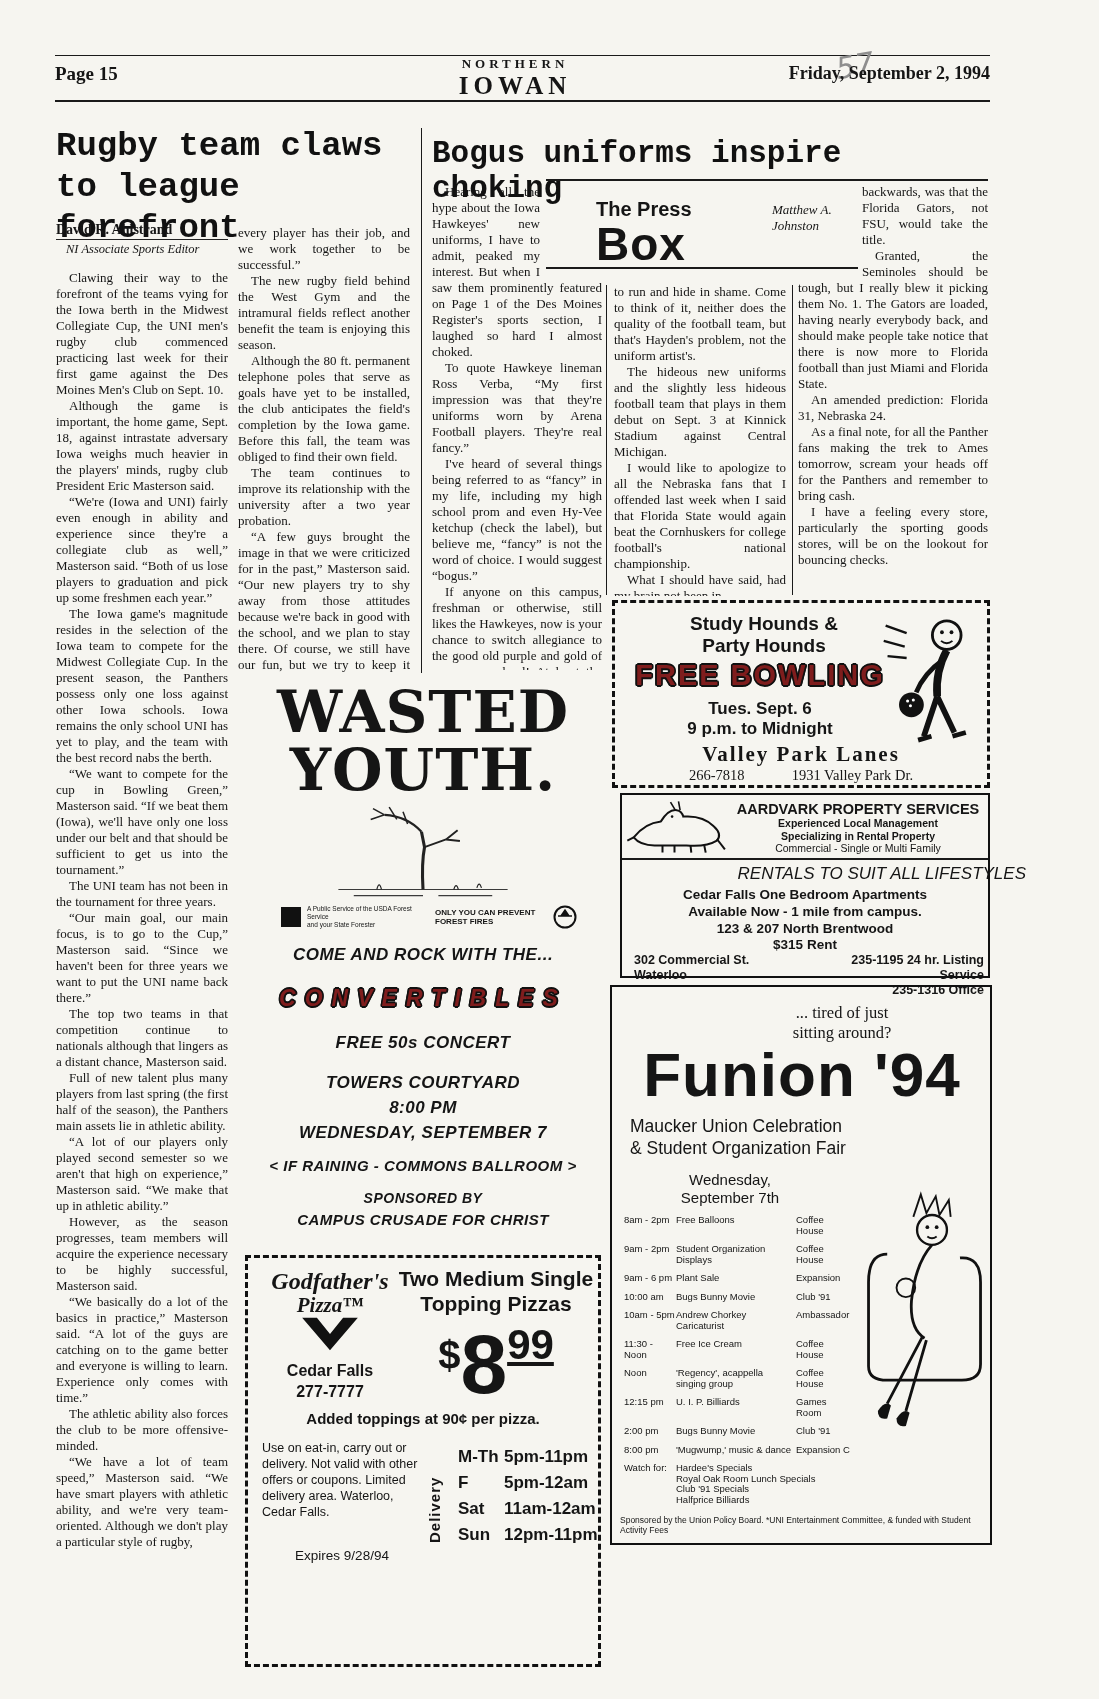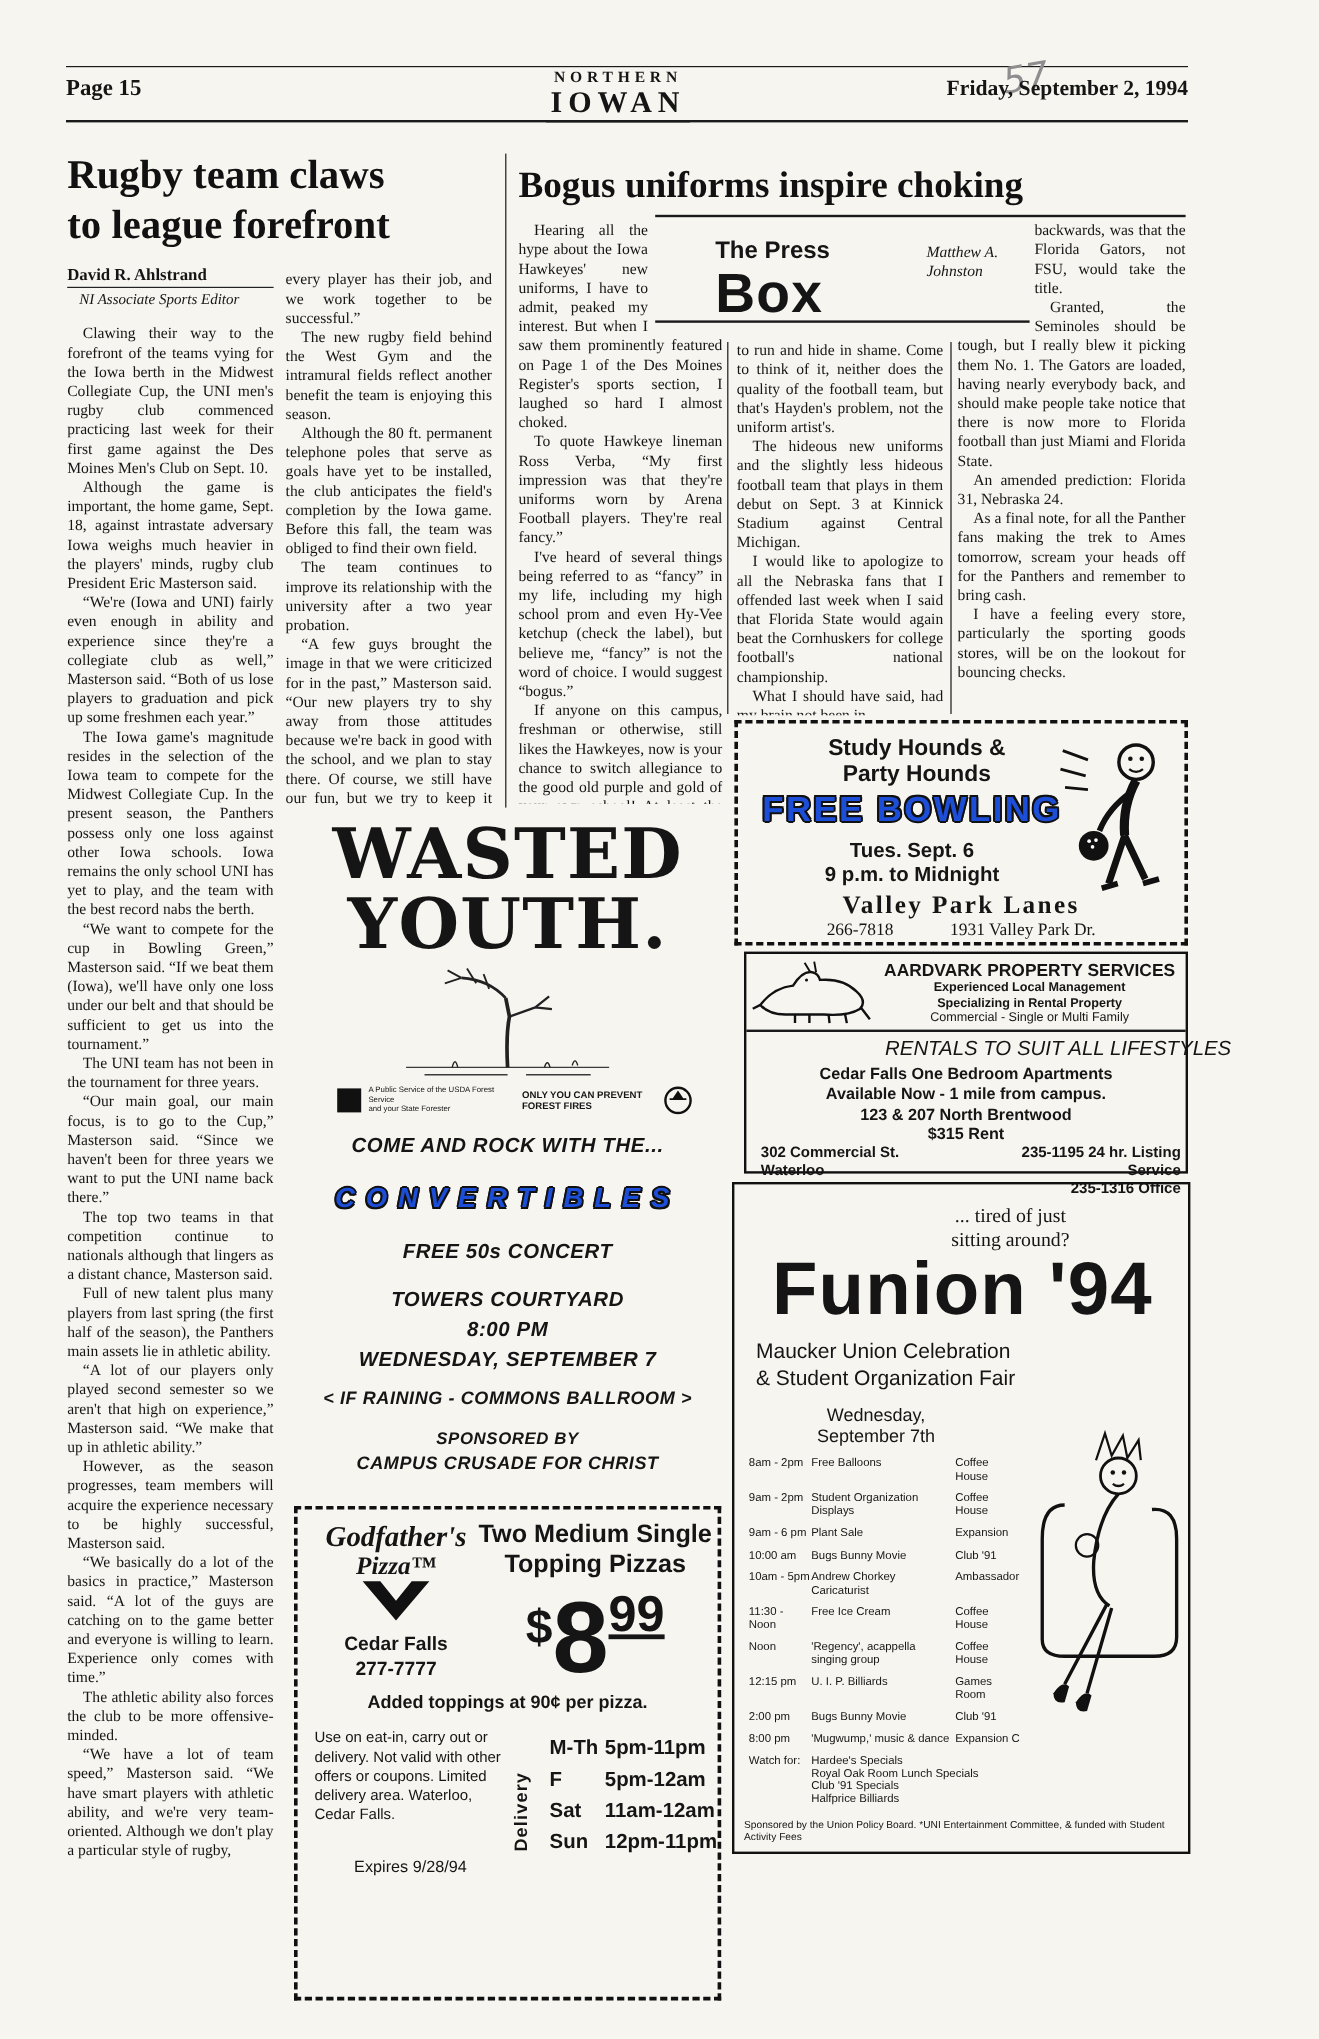--- a/index.html
+++ b/index.html
@@ -8,22 +8,22 @@
         font-family:"Liberation Serif",serif;color:#151515;overflow:hidden}
   .abs{position:absolute}
   .sans{font-family:"Liberation Sans",sans-serif}
   .serif{font-family:"Liberation Serif",serif}
   .rule{background:#1a1a1a}
   .body-col{font-size:13px;line-height:16px;text-align:justify;overflow:hidden}
   .body-col p{margin:0;text-indent:13px}
   .cont p:first-child{text-indent:0}
   .pbspacer{float:right;width:62px;height:94px}
   .blspacer{float:left;width:64px;height:90px}
-  .headline{font-family:Liberation Serif, serif;font-weight:bold;color:#111}
-  .outline{color:#1d4ed8;font-weight:bold;
+  .headline{font-family:Liberation Mono, monospace;font-weight:bold;color:#111}
+  .outline{color:#7f1d1d;font-weight:bold;
            text-shadow:-1.4px -1.4px 0 #111,1.4px -1.4px 0 #111,-1.4px 1.4px 0 #111,1.4px 1.4px 0 #111,0 -1.6px 0 #111,0 1.6px 0 #111,-1.6px 0 0 #111,1.6px 0 0 #111}
   .marker{font-family:"Liberation Sans",sans-serif;font-weight:bold;font-style:italic;text-align:center;letter-spacing:.5px}
   .wy{font-family:"DejaVu Serif",serif;font-weight:bold;text-align:center;letter-spacing:1px;line-height:1}
   .schedrow{display:flex;margin-bottom:8px;font-family:"Liberation Sans",sans-serif;font-size:9.5px;line-height:10.5px}
   .schedrow .t{width:52px;flex:none}
   .schedrow .e{width:120px;flex:none;padding-right:4px}
   .schedrow .l{flex:1}
   .hrow{display:flex;font-family:"Liberation Sans",sans-serif;font-weight:bold;font-size:17px;line-height:26px}
   .hrow .d{width:46px;flex:none}
 </style>

